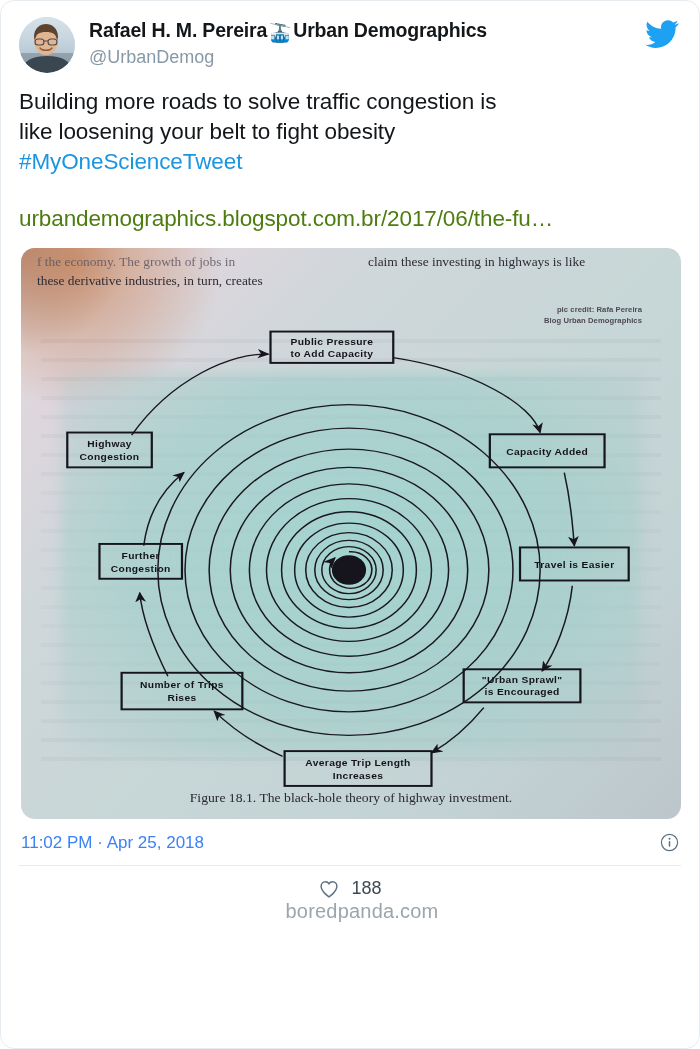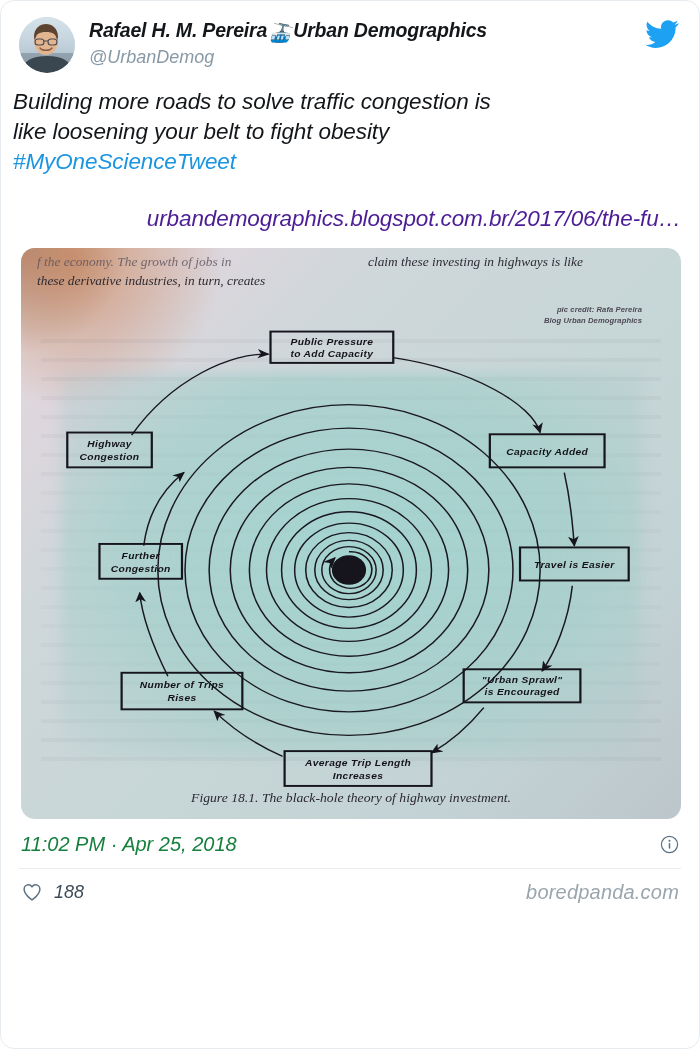--- a/index.html
+++ b/index.html
@@ -15,21 +15,20 @@
   }
   .tweet-card {
     position: relative;
     width: 700px;
     height: 1049px;
     box-sizing: border-box;
     background: #ffffff;
     border: 1px solid #e6ecf0;
     border-radius: 14px;
     overflow: hidden;
-    font-style: italic;
   }
 
   
   .tweet-header {
     display: flex;
     align-items: flex-start;
     padding: 16px 18px 4px 18px;
     position: relative;
   }
   .avatar {
@@ -71,28 +70,28 @@
     position: absolute;
     top: 16px;
     right: 20px;
     width: 34px;
     height: 34px;
   }
   .bird svg { display: block; width: 34px; height: 34px; }
 
   
   .tweet-body {
-    padding: 10px 18px 2px 12px;
+    padding: 10px 18px 2px 18px;
     font-size: 22.5px;
     line-height: 1.33;
     color: #14171a;
     letter-spacing: -0.1px;
     word-break: break-word;
   }
-  .tweet-body .link { color: #4c1d95; text-align: right; }
+  .tweet-body .link { color: #4d7c0f; }
   .tweet-body .hashtag { color: #1b95e0; }
   .blank-line { height: 27px; }
 
   
   .media-wrap {
     margin: 12px 18px 0 20px;
     border-radius: 14px;
     overflow: hidden;
     position: relative;
     height: 571px;
@@ -173,31 +172,32 @@
   
   .tweet-meta {
     display: flex;
     align-items: center;
     justify-content: space-between;
     margin: 0 18px;
     padding: 14px 2px 12px 2px;
     border-bottom: 1px solid #e6ecf0;
   }
   .timestamp {
-    font-size: 20px;
-    color: #15803d;
+    font-size: 17px;
+    color: #3b82f6;
   }
   .info-icon svg { display: block; width: 19px; height: 19px; }
 
   .tweet-actions {
     display: flex;
     align-items: center;
     justify-content: space-between;
     margin: 0 18px;
     padding: 12px 2px 0 2px;
+    flex-direction: column;
   }
   .like-group {
     display: flex;
     align-items: center;
     gap: 11px;
   }
   .heart svg { display: block; width: 22px; height: 22px; }
   .like-count {
     font-size: 18px;
     color: #3d4a55;

